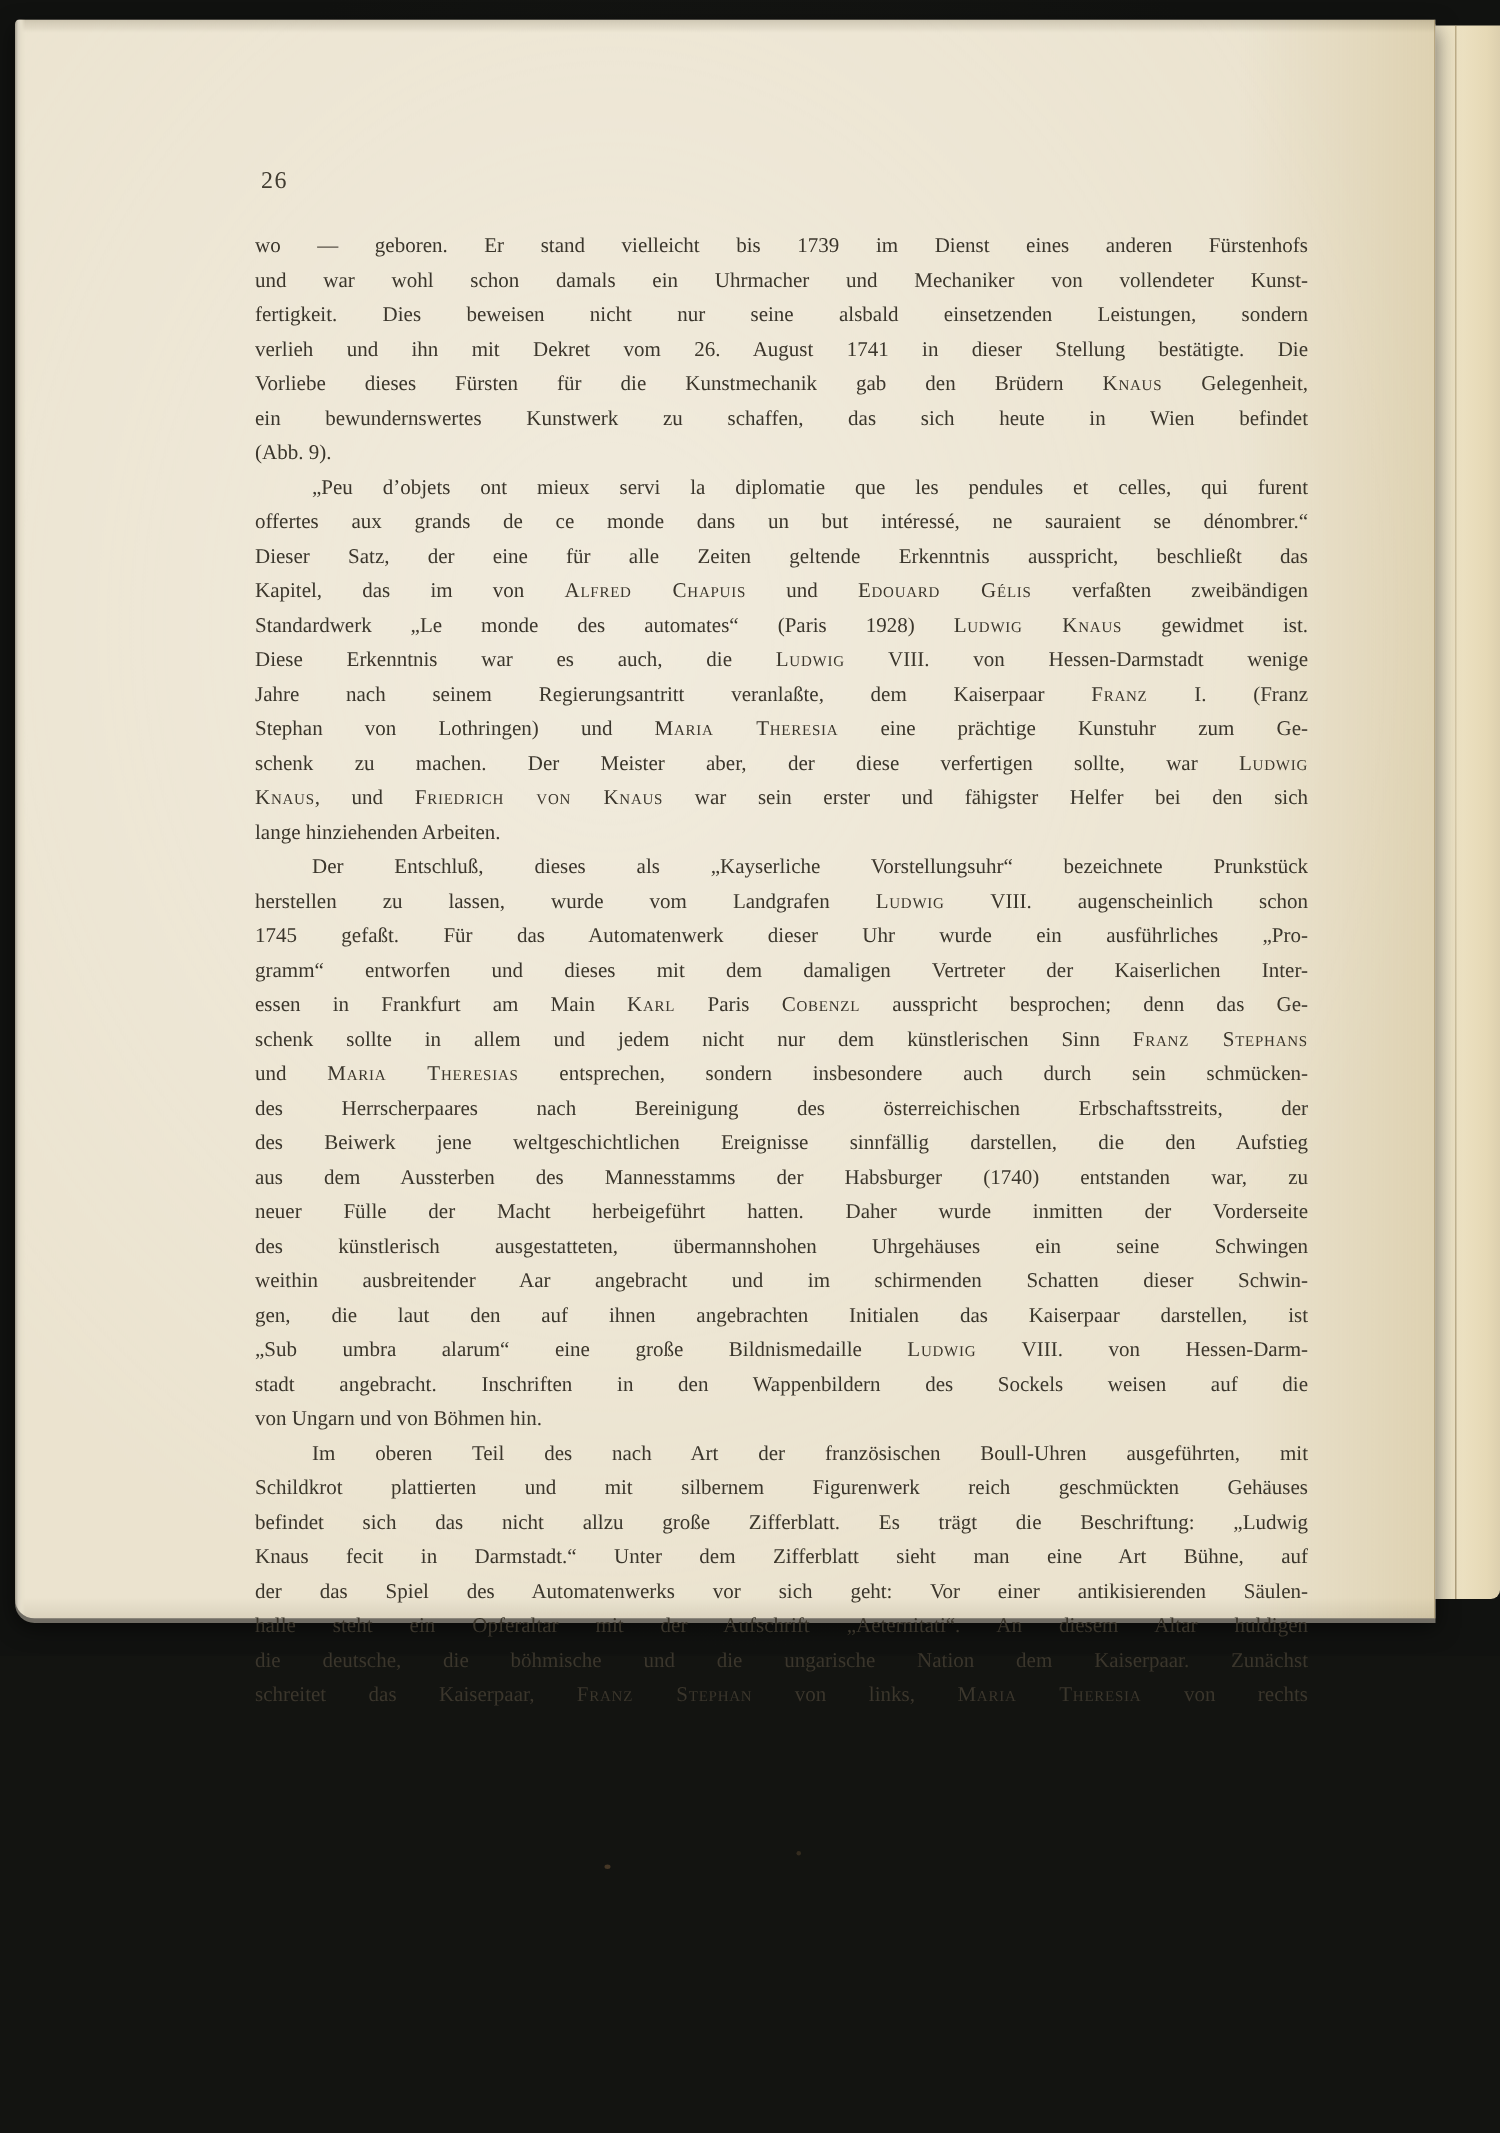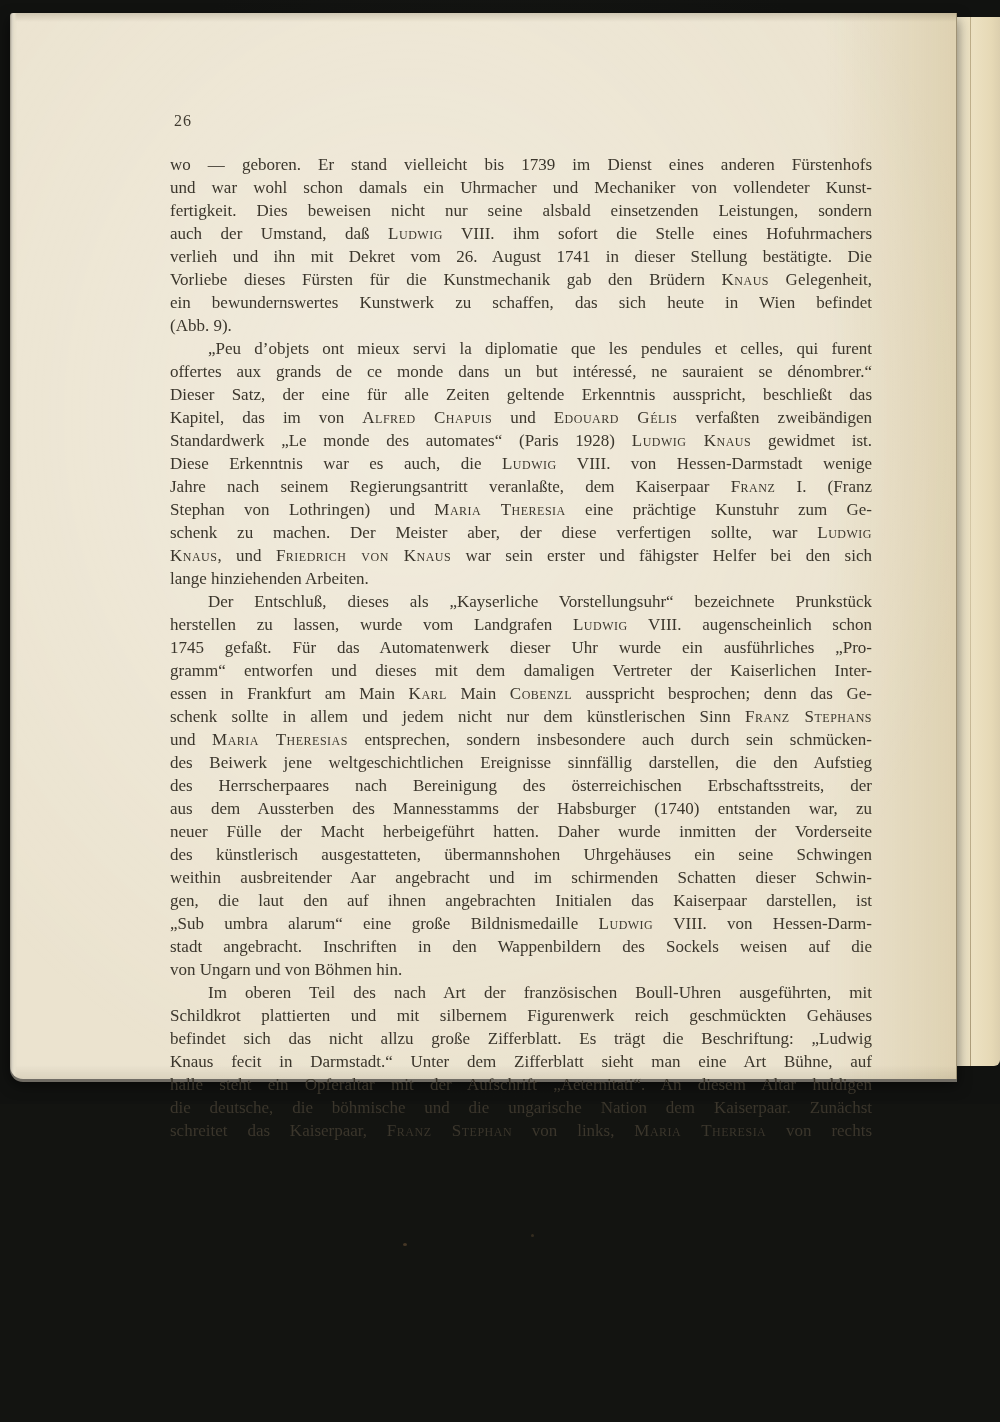--- a/index.html
+++ b/index.html
@@ -52,21 +52,21 @@
     font-size: 16px; letter-spacing: 1px; color: #413c31;
   }
   .running {
     display: block; text-align: center;
     font-variant: small-caps; font-size: 15px; letter-spacing: 2.4px;
     color: #45402f;
   }
   .body-text { margin-top: 21px; }
   .para { margin: 0; }
   .line {
-    font-size: 17px; line-height: 23px;
+    font-size: 14px; line-height: 23px;
     text-align: justify; text-align-last: justify;
     color: #3b362c;
   }
   .line.indent { text-indent: 38px; }
   .line.lastline { text-align-last: left; }
   .sc { font-variant: small-caps; letter-spacing: 0.5px; }
   .speck {
     position: absolute; border-radius: 50%;
     background: rgba(146,108,70,0.4);
   }
@@ -83,21 +83,20 @@
   <div class="page-main">
     <div class="content">
       <div class="header-row">
         <span class="pagenum">26</span>
       </div>
       <div class="body-text" id="body-text">
           <div class="para">
             <div class="line"><span>wo — geboren.  Er stand vielleicht bis 1739 im Dienst eines anderen Fürstenhofs</span></div>
             <div class="line"><span>und war wohl schon damals ein Uhrmacher und Mechaniker von vollendeter Kunst-</span></div>
             <div class="line"><span>fertigkeit. Dies beweisen nicht nur seine alsbald einsetzenden Leistungen, sondern</span></div>
-            <div class="line"><span>auch der Umstand, daß </span><span class="sc">Ludwig</span><span> VIII. ihm sofort die Stelle eines Hofuhrmachers</span></div>
             <div class="line"><span>verlieh und ihn mit Dekret vom 26. August 1741 in dieser Stellung bestätigte.  Die</span></div>
             <div class="line"><span>Vorliebe dieses Fürsten für die Kunstmechanik gab den Brüdern </span><span class="sc">Knaus</span><span> Gelegenheit,</span></div>
             <div class="line"><span>ein bewundernswertes Kunstwerk zu schaffen, das sich heute in Wien befindet</span></div>
             <div class="line lastline"><span>(Abb. 9).</span></div>
           </div>
           <div class="para">
             <div class="line indent"><span>„Peu d’objets ont mieux servi la diplomatie que les pendules et celles, qui furent</span></div>
             <div class="line"><span>offertes aux grands de ce monde dans un but intéressé, ne sauraient se dénombrer.“</span></div>
             <div class="line"><span>Dieser Satz, der eine für alle Zeiten geltende Erkenntnis ausspricht, beschließt das</span></div>
             <div class="line"><span>Kapitel, das im von </span><span class="sc">Alfred Chapuis</span><span> und </span><span class="sc">Edouard Gélis</span><span> verfaßten zweibändigen</span></div>
@@ -107,39 +106,40 @@
             <div class="line"><span>Stephan von Lothringen) und </span><span class="sc">Maria Theresia</span><span> eine prächtige Kunstuhr zum Ge-</span></div>
             <div class="line"><span>schenk zu machen.  Der Meister aber, der diese verfertigen sollte, war </span><span class="sc">Ludwig</span></div>
             <div class="line"><span class="sc">Knaus</span><span>, und </span><span class="sc">Friedrich von Knaus</span><span> war sein erster und fähigster Helfer bei den sich</span></div>
             <div class="line lastline"><span>lange hinziehenden Arbeiten.</span></div>
           </div>
           <div class="para">
             <div class="line indent"><span>Der Entschluß, dieses als „Kayserliche Vorstellungsuhr“ bezeichnete Prunkstück</span></div>
             <div class="line"><span>herstellen zu lassen, wurde vom Landgrafen </span><span class="sc">Ludwig</span><span> VIII. augenscheinlich schon</span></div>
             <div class="line"><span>1745 gefaßt.  Für das Automatenwerk dieser Uhr wurde ein ausführliches „Pro-</span></div>
             <div class="line"><span>gramm“ entworfen und dieses mit dem damaligen Vertreter der Kaiserlichen Inter-</span></div>
-            <div class="line"><span>essen in Frankfurt am Main </span><span class="sc">Karl</span><span> Main </span><span class="sc">Cobenzl</span><span> ausspricht besprochen; denn das Ge-</span></div>
+            <div class="line"><span>essen in Frankfurt am Main </span><span class="sc">Karl</span><span> Paris </span><span class="sc">Cobenzl</span><span> ausspricht besprochen; denn das Ge-</span></div>
             <div class="line"><span>schenk sollte in allem und jedem nicht nur dem künstlerischen Sinn </span><span class="sc">Franz Stephans</span></div>
             <div class="line"><span>und </span><span class="sc">Maria Theresias</span><span> entsprechen, sondern insbesondere auch durch sein schmücken-</span></div>
+            <div class="line"><span>des Herrscherpaares nach Bereinigung des österreichischen Erbschaftsstreits, der</span></div>
             <div class="line"><span>des Beiwerk jene weltgeschichtlichen Ereignisse sinnfällig darstellen, die den Aufstieg</span></div>
-            <div class="line"><span>des Herrscherpaares nach Bereinigung des österreichischen Erbschaftsstreits, der</span></div>
             <div class="line"><span>aus dem Aussterben des Mannesstamms der Habsburger (1740) entstanden war, zu</span></div>
             <div class="line"><span>neuer Fülle der Macht herbeigeführt hatten.  Daher wurde inmitten der Vorderseite</span></div>
             <div class="line"><span>des künstlerisch ausgestatteten, übermannshohen Uhrgehäuses ein seine Schwingen</span></div>
             <div class="line"><span>weithin ausbreitender Aar angebracht und im schirmenden Schatten dieser Schwin-</span></div>
             <div class="line"><span>gen, die laut den auf ihnen angebrachten Initialen das Kaiserpaar darstellen, ist</span></div>
             <div class="line"><span>„Sub umbra alarum“ eine große Bildnismedaille </span><span class="sc">Ludwig</span><span> VIII. von Hessen-Darm-</span></div>
             <div class="line"><span>stadt angebracht.  Inschriften in den Wappenbildern des Sockels weisen auf die</span></div>
             <div class="line lastline"><span>von Ungarn und von Böhmen hin.</span></div>
           </div>
           <div class="para">
             <div class="line indent"><span>Im oberen Teil des nach Art der französischen Boull-Uhren ausgeführten, mit</span></div>
             <div class="line"><span>Schildkrot plattierten und mit silbernem Figurenwerk reich geschmückten Gehäuses</span></div>
             <div class="line"><span>befindet sich das nicht allzu große Zifferblatt.  Es trägt die Beschriftung: „Ludwig</span></div>
             <div class="line"><span>Knaus fecit in Darmstadt.“  Unter dem Zifferblatt sieht man eine Art Bühne, auf</span></div>
+            <div class="line"><span>der das Spiel des Automatenwerks vor sich geht: Vor einer antikisierenden Säulen-</span></div>
             <div class="line"><span>halle steht ein Opferaltar mit der Aufschrift „Aeternitati“.  An diesem Altar huldigen</span></div>
             <div class="line"><span>die deutsche, die böhmische und die ungarische Nation dem Kaiserpaar.  Zunächst</span></div>
             <div class="line"><span>schreitet das Kaiserpaar, </span><span class="sc">Franz Stephan</span><span> von links, </span><span class="sc">Maria Theresia</span><span> von rechts</span></div>
           </div>
         </div>
     </div>
     <div class="speck s1"></div>
     <div class="speck s2"></div>
   </div>
 </div>

